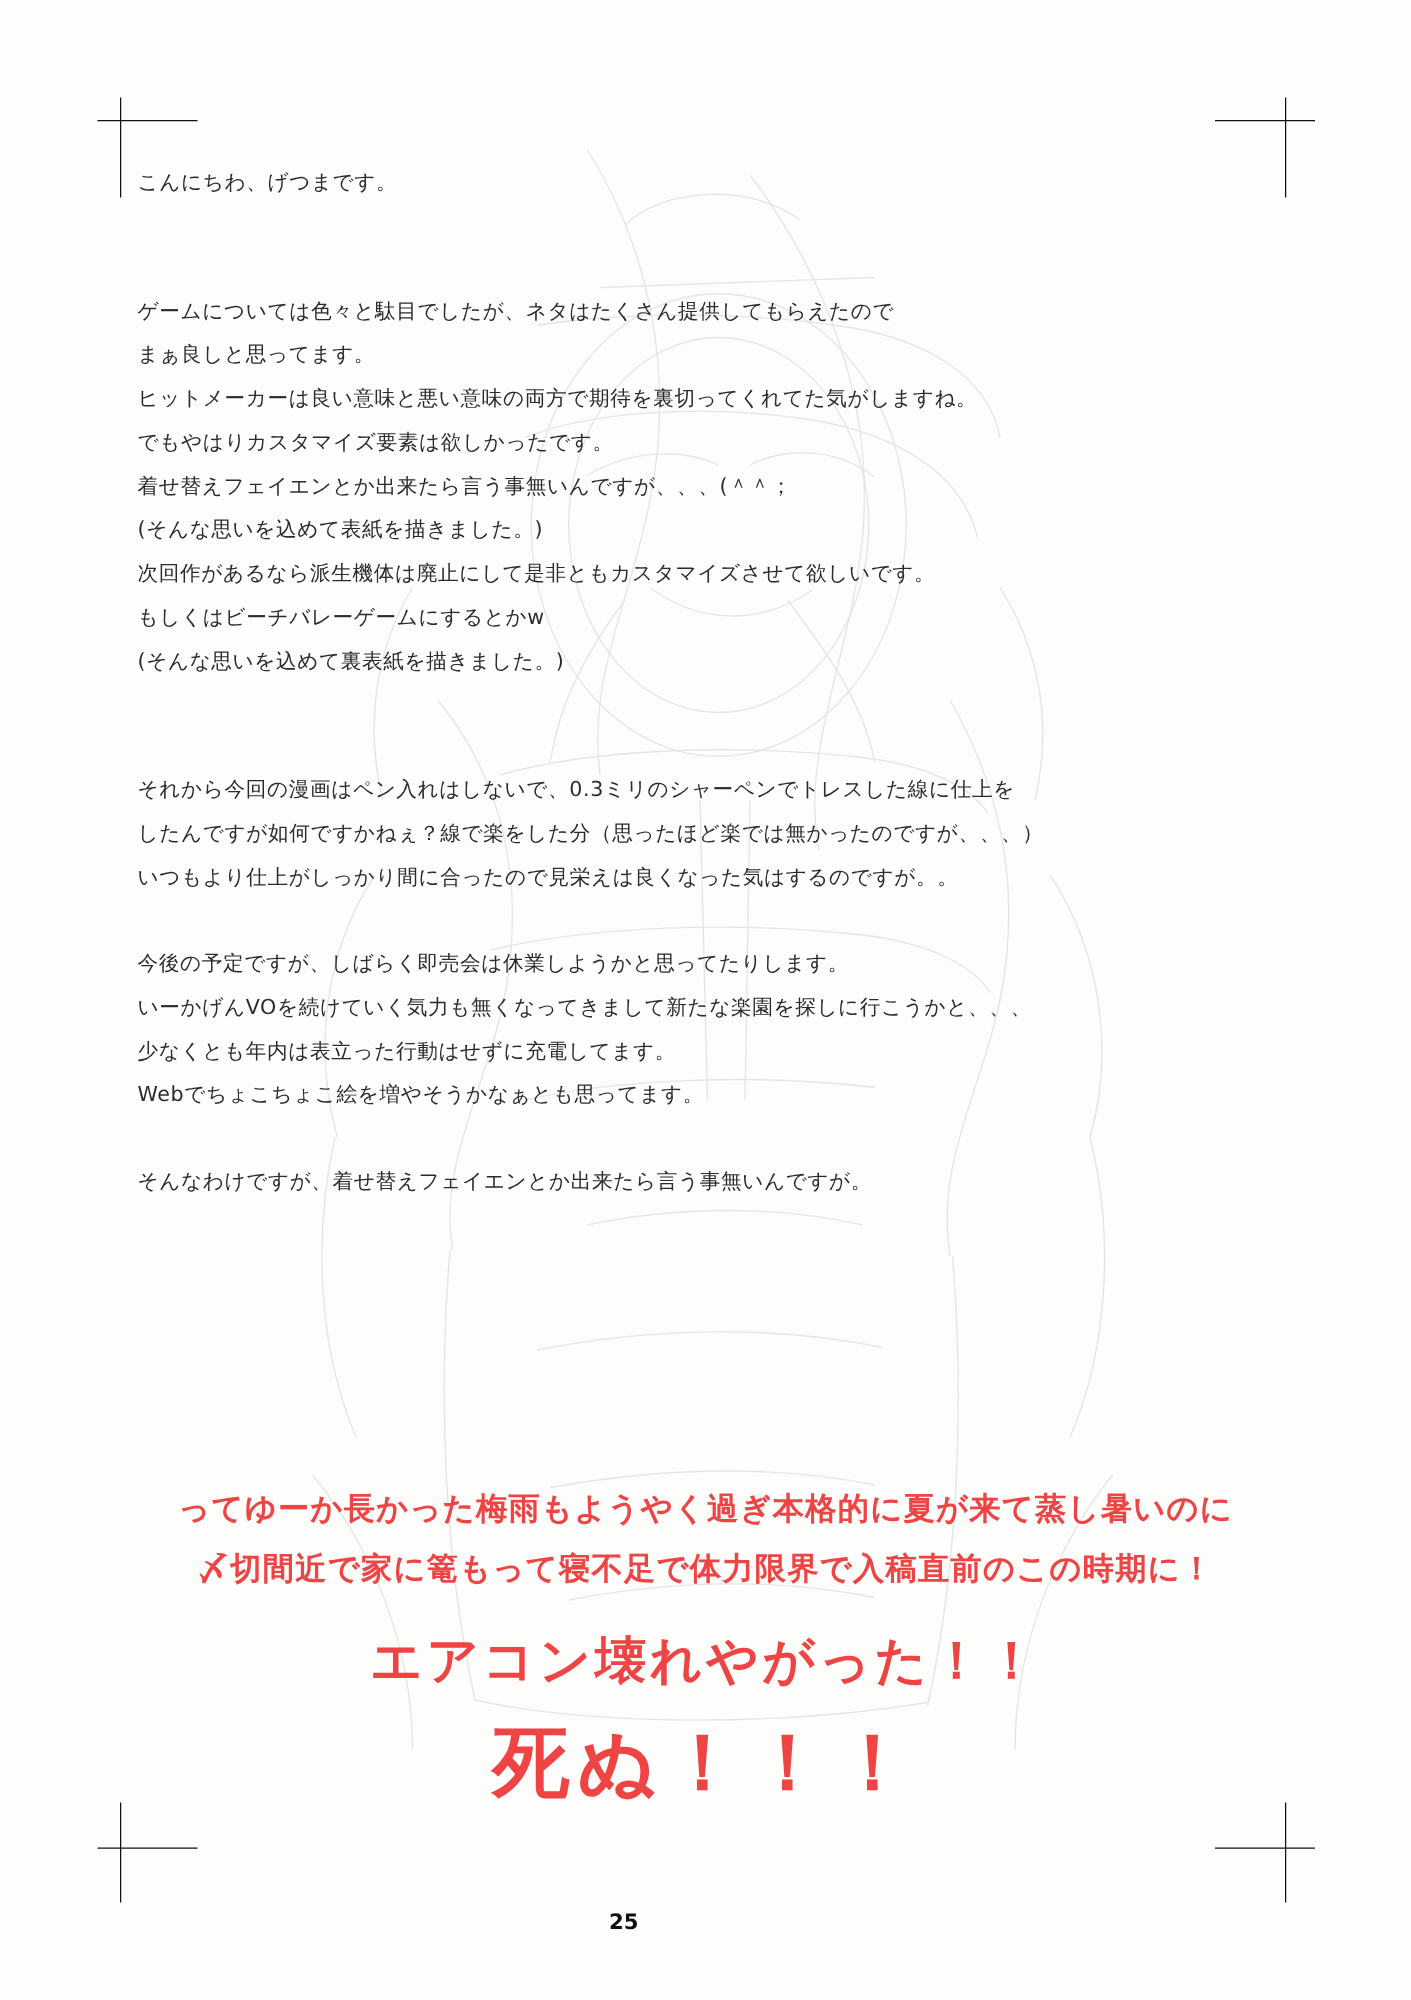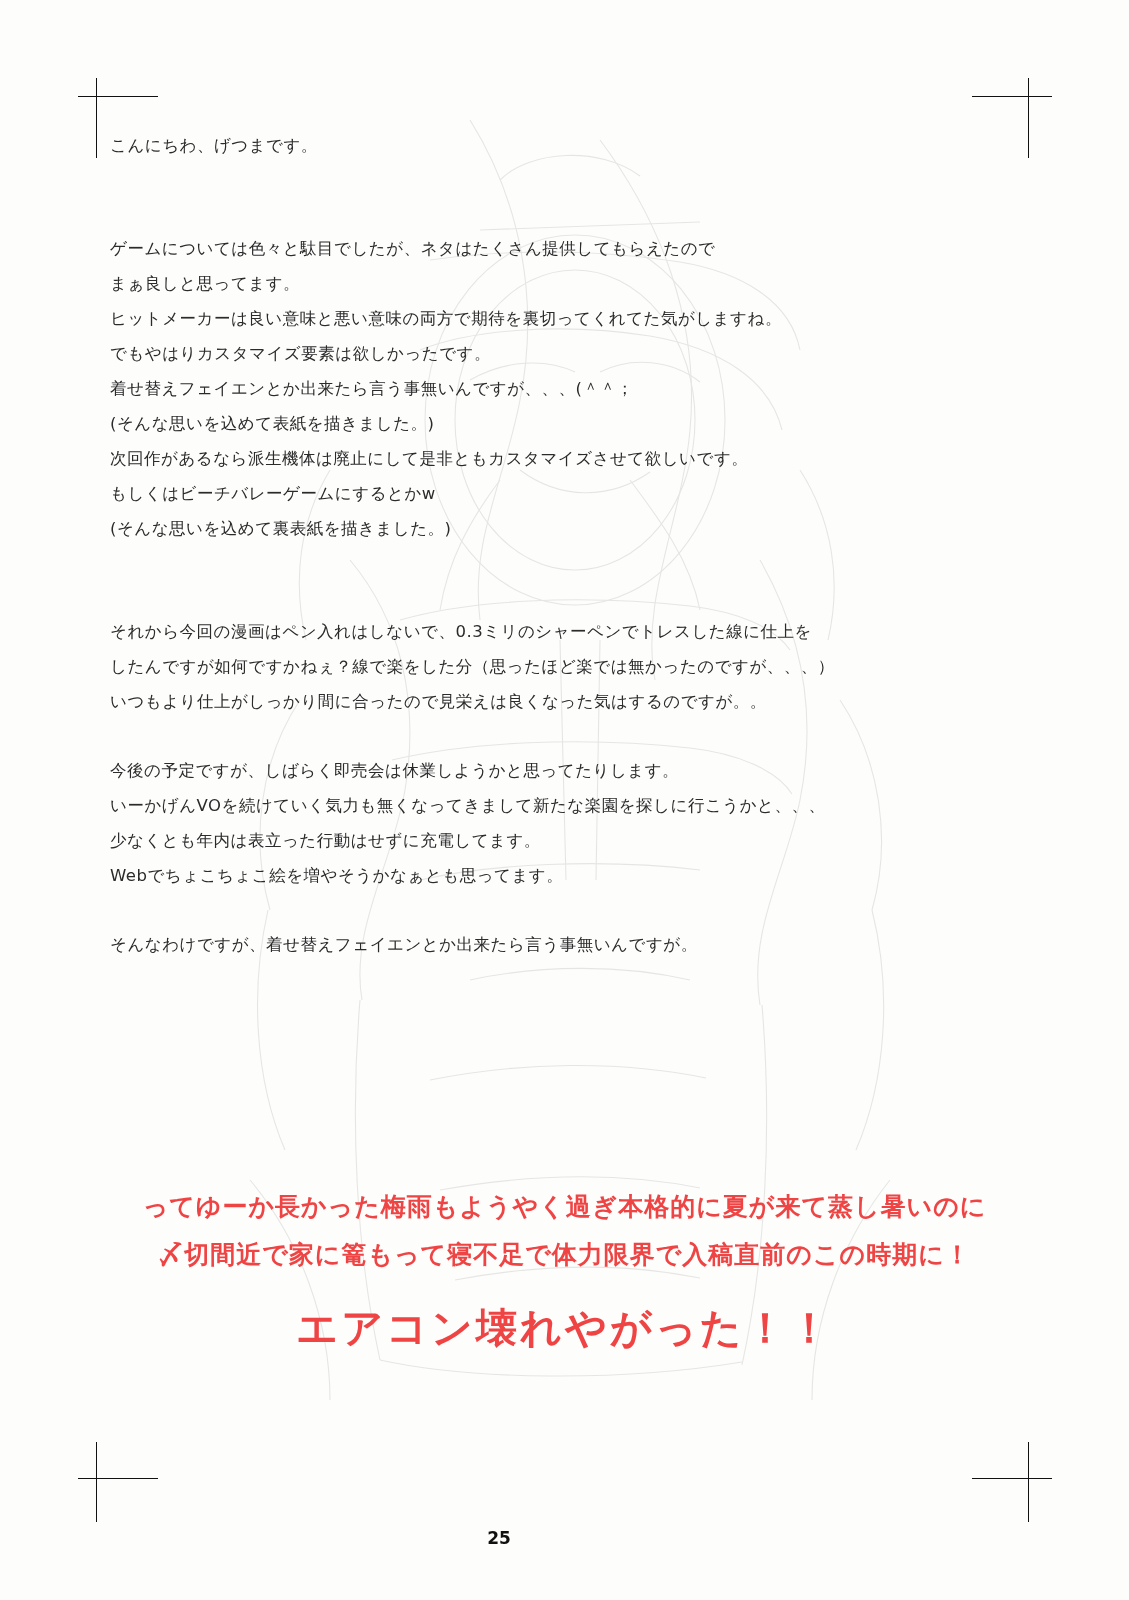--- a/index.html
+++ b/index.html
@@ -154,15 +154,16 @@
 いーかげんVOを続けていく気力も無くなってきまして新たな楽園を探しに行こうかと、、、
 少なくとも年内は表立った行動はせずに充電してます。
 Webでちょこちょこ絵を増やそうかなぁとも思ってます。</p>
     <div class="gap-lg"></div>
     <p class="para">そんなわけですが、着せ替えフェイエンとか出来たら言う事無いんですが。</p>
   </div>
 
   <div class="shout shout-1">ってゆーか長かった梅雨もようやく過ぎ本格的に夏が来て蒸し暑いのに</div>
   <div class="shout shout-2">〆切間近で家に篭もって寝不足で体力限界で入稿直前のこの時期に！</div>
   <div class="shout shout-3">エアコン壊れやがった！！</div>
+  <div class="shout shout-4">死ぬ！！！</div>
 
   <div class="folio">25</div>
 </div>
 
 </body></html>

